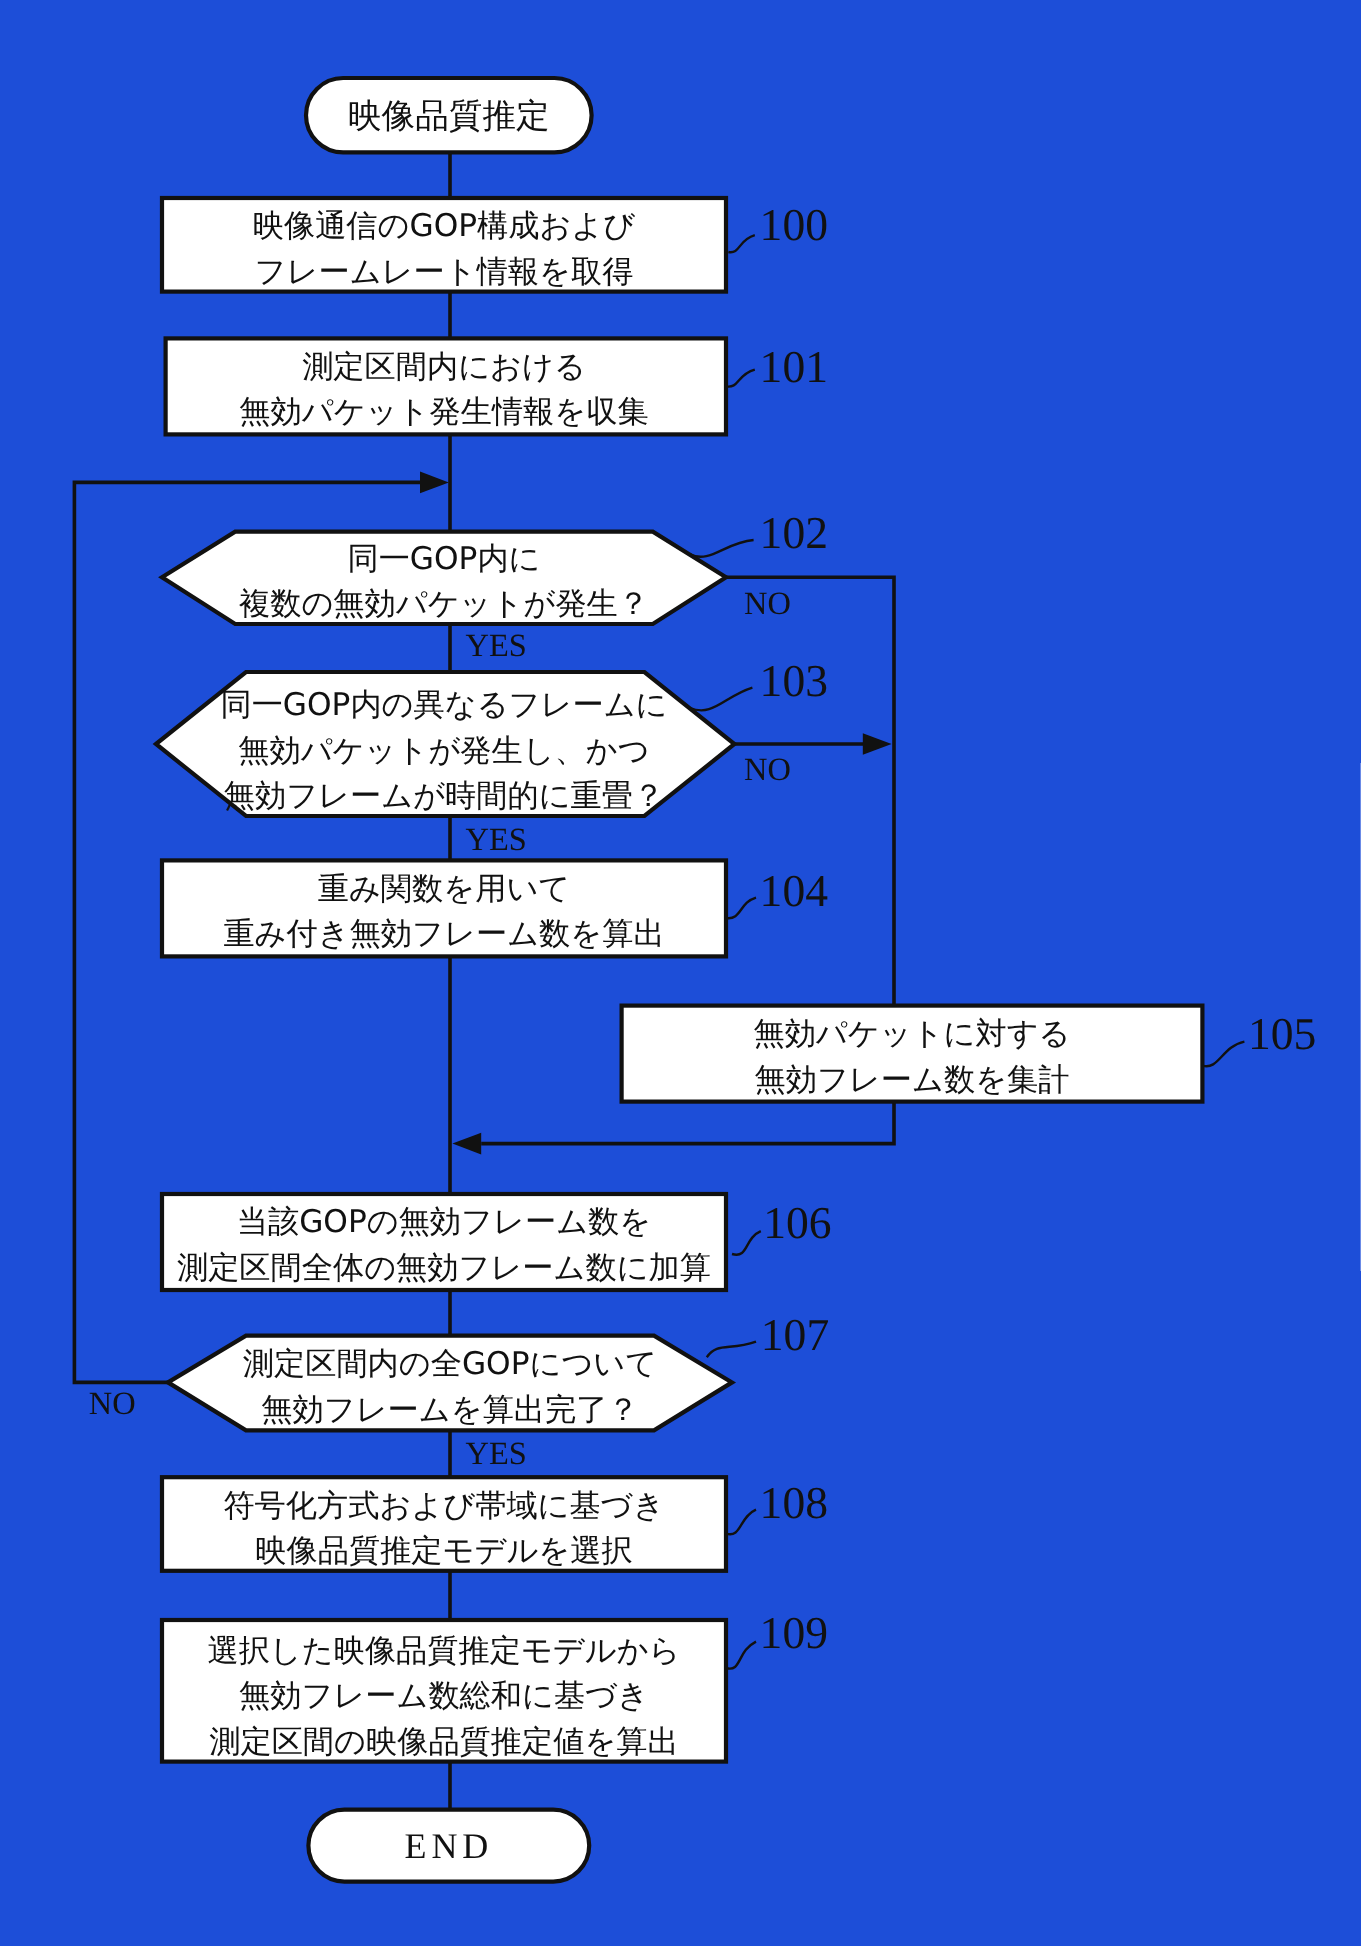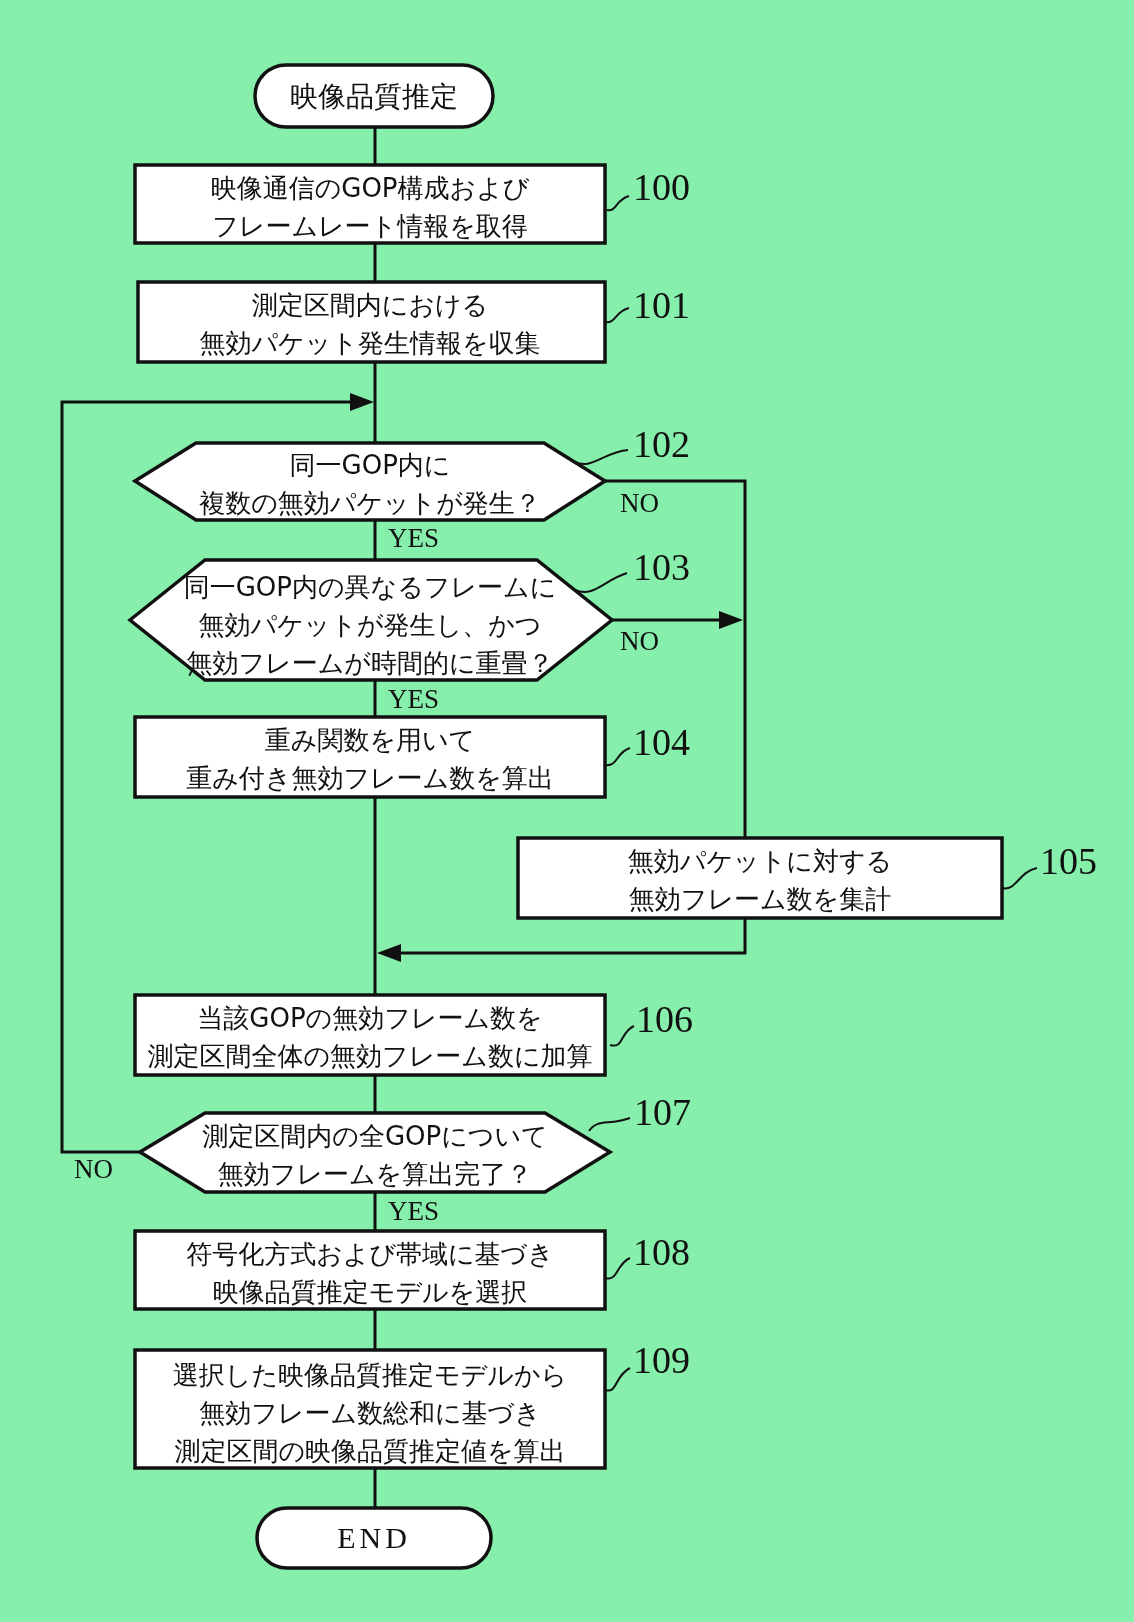--- a/index.html
+++ b/index.html
@@ -1,20 +1,20 @@
 <!DOCTYPE html>
 <html><head>
 <meta charset="utf-8">
 <style>
   html, body { margin: 0; padding: 0; background: #ffffff; }
   .page {
     position: relative;
     width: 1134px;
     height: 1622px;
-    background: #86efac;
+    background: #1d4ed8;
     font-family: "DejaVu Sans", "Liberation Sans", sans-serif;
   }
   svg { display: block; }
   .shape   { fill: #ffffff; stroke: #111111; stroke-width: 3.5; }
   .conn    { fill: none; stroke: #111111; stroke-width: 3; }
   .leader  { fill: none; stroke: #111111; stroke-width: 2; }
   .ahead   { fill: #111111; stroke: none; }
   .node-text {
     font-family: "DejaVu Sans", "Liberation Sans", sans-serif;
     font-size: 26px; fill: #111111;

